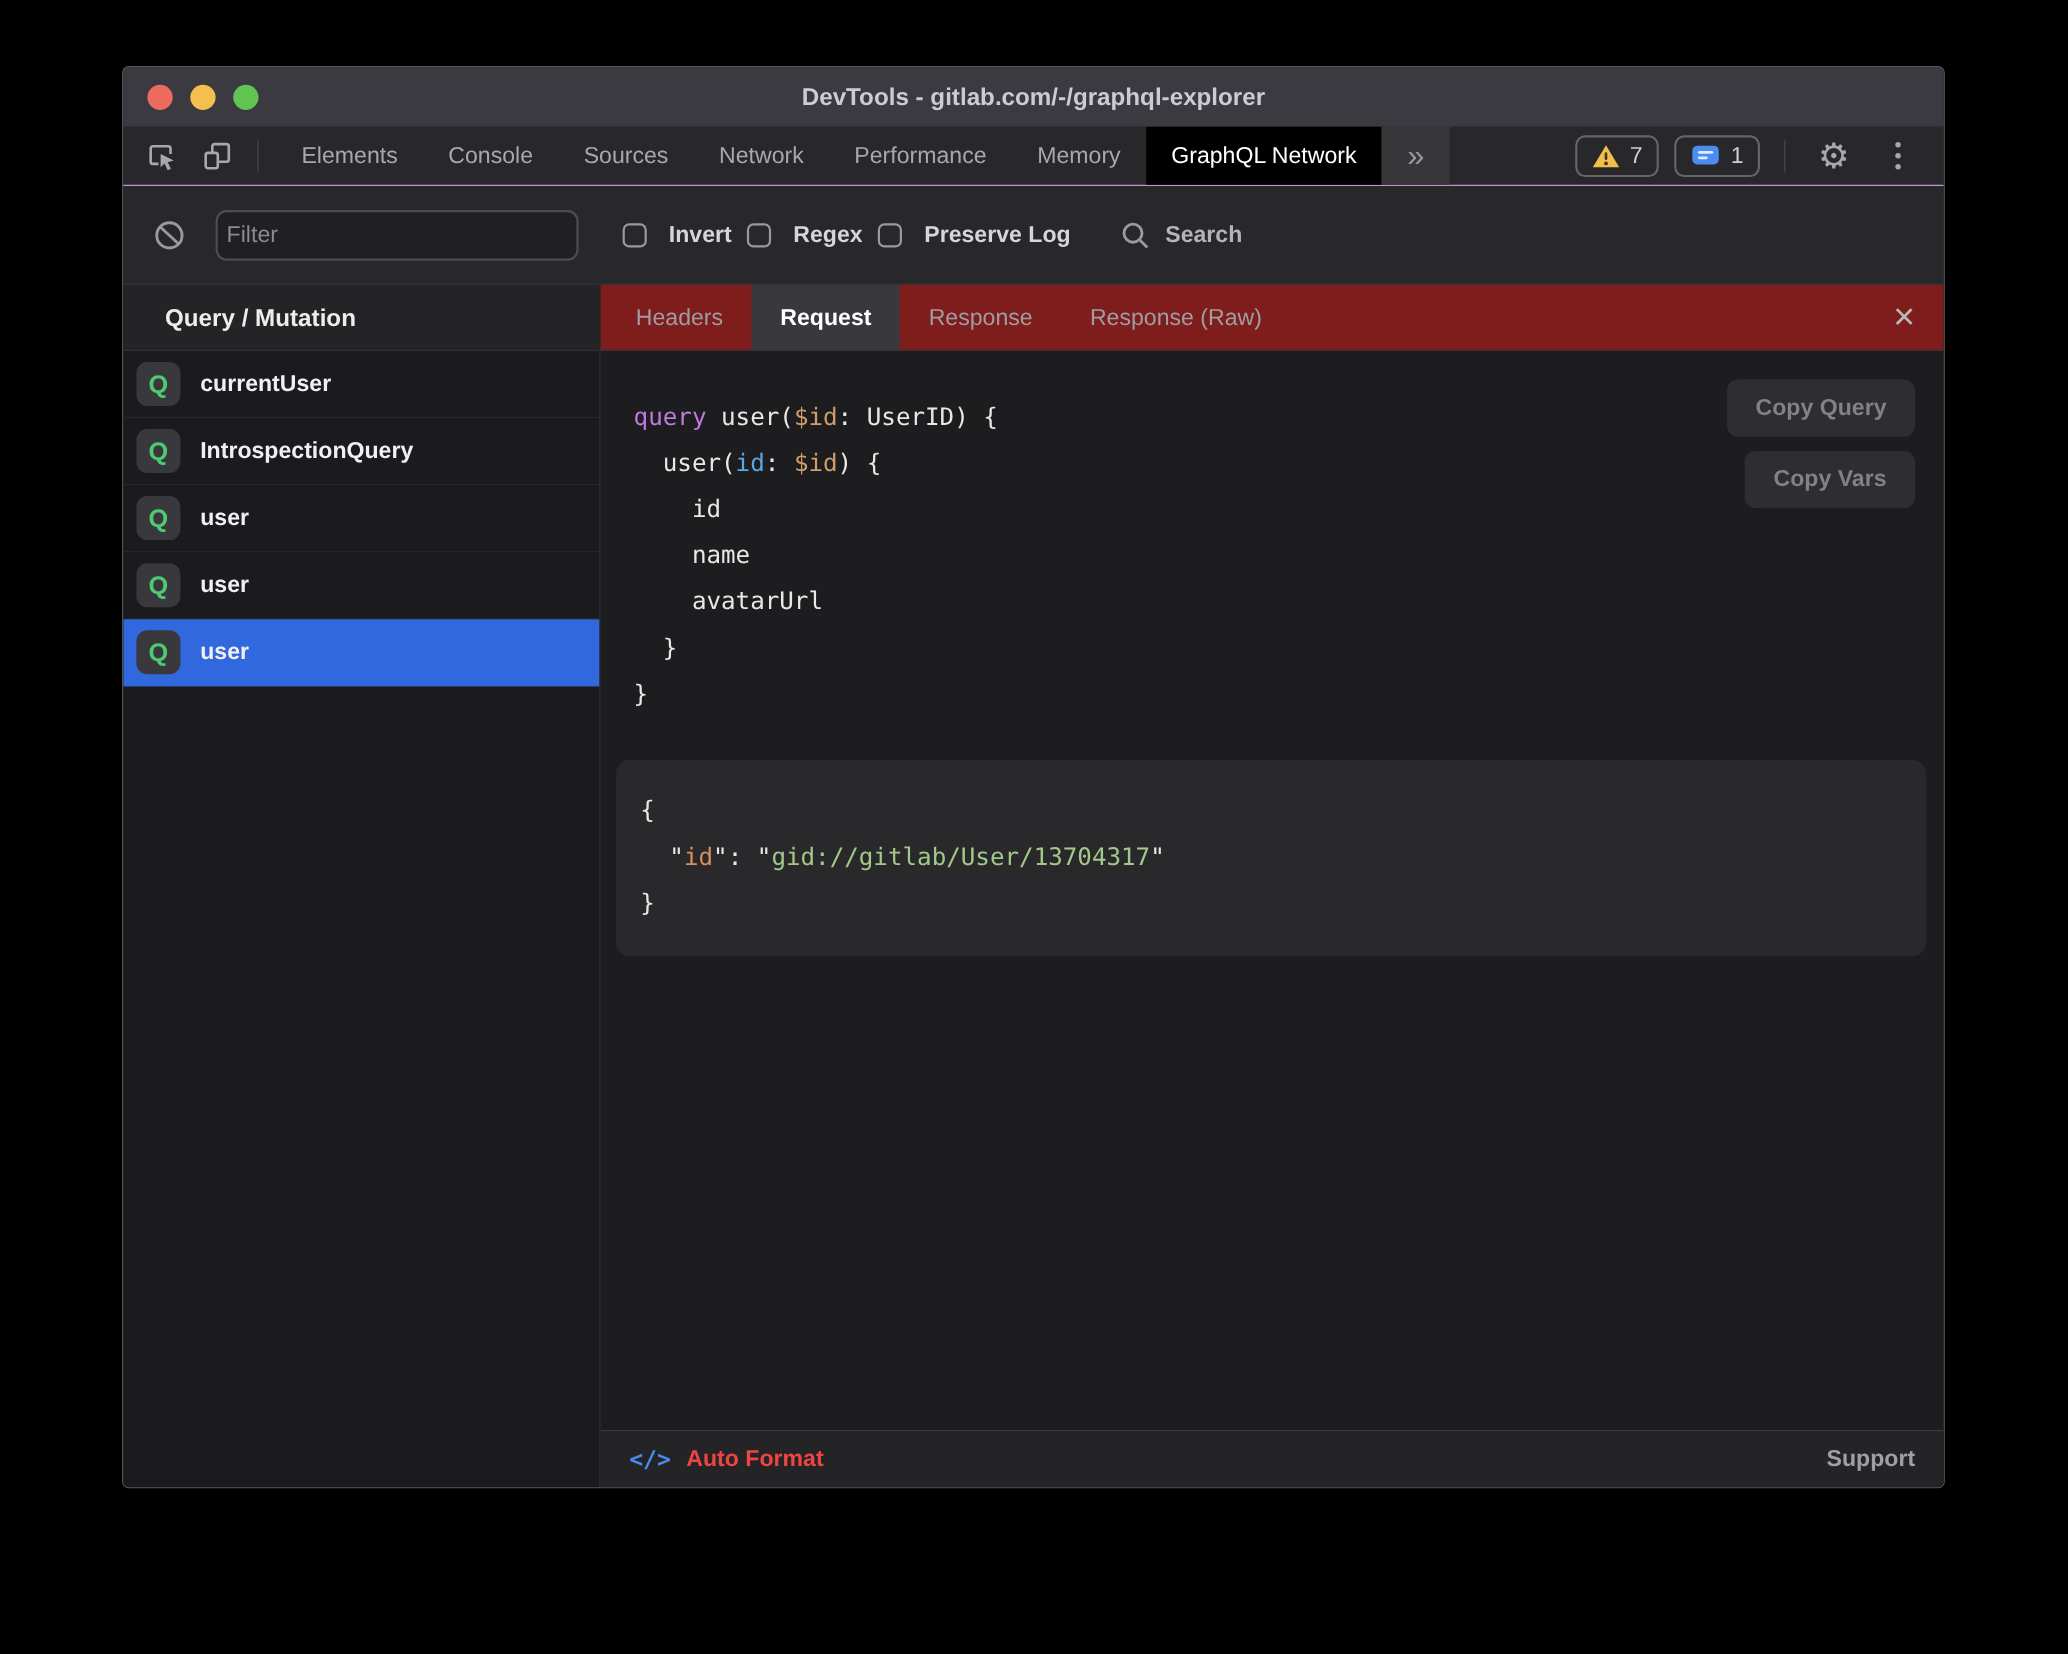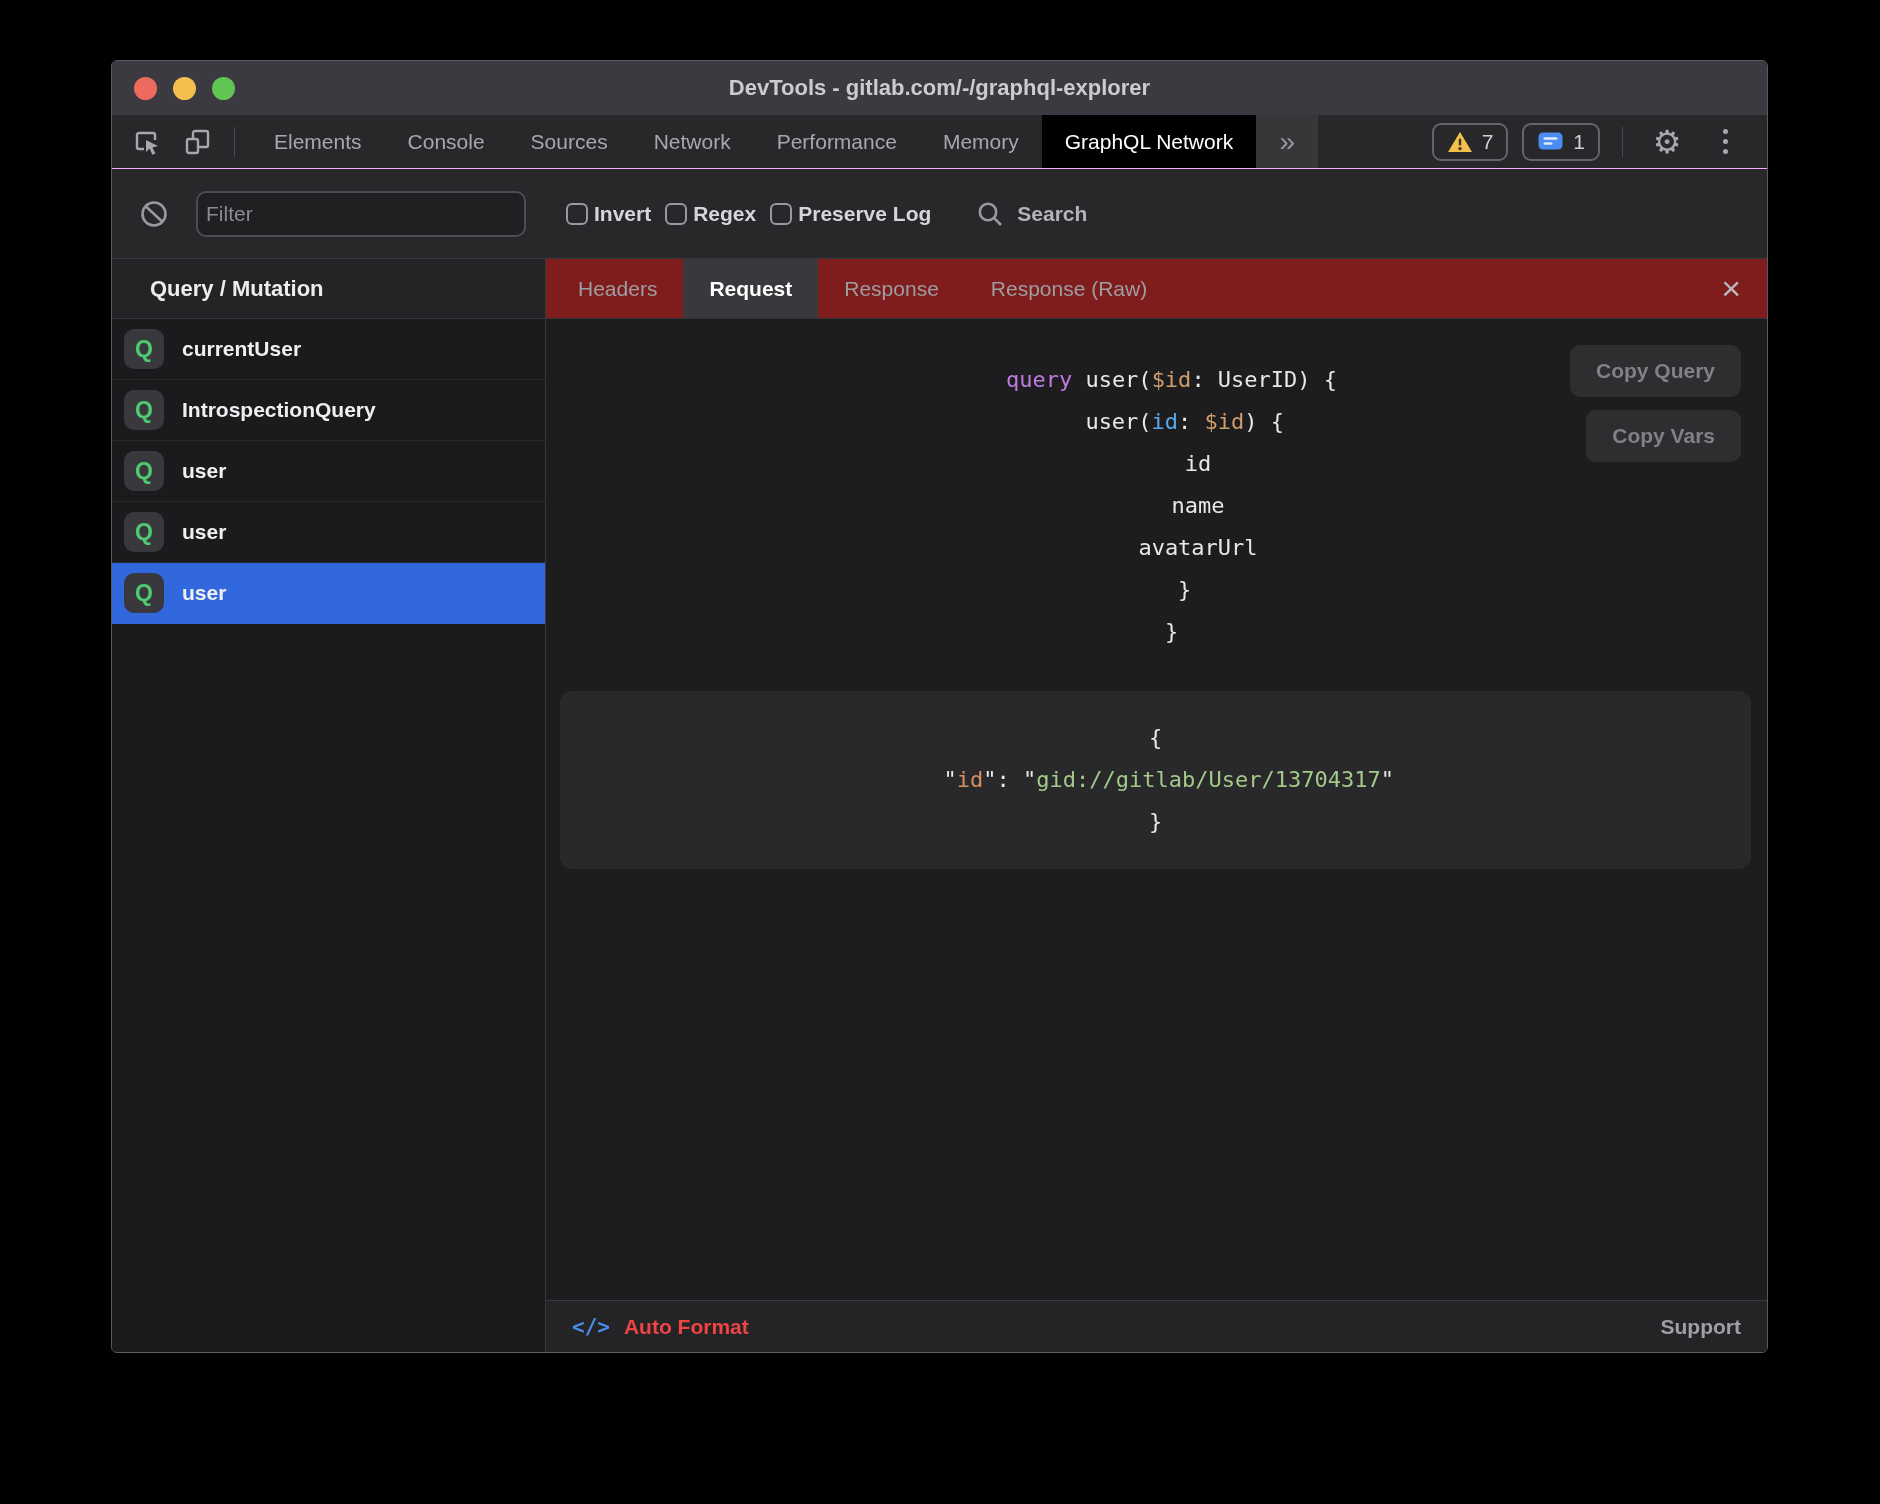--- a/index.html
+++ b/index.html
@@ -37,21 +37,21 @@
   .kebab { display:flex; flex-direction:column; gap:5px; align-items:center; width:40px; }
   .kebab i { width:5px; height:5px; border-radius:50%; background:#a8a8ac; }
   .gear { font-size:32px; color:#a8a8ac; line-height:1; }
 
   
   .filterbar { height:90px; flex:0 0 90px; background:#28282b; border-bottom:1px solid #39393d;
     display:flex; align-items:center; padding:0 26px; gap:26px; }
   .filter-input { width:330px; height:46px; background:#202023; border:2px solid #4c4c52; border-radius:10px;
     color:#e8e8e8; font-size:21px; padding:0 8px; outline:none; font-family:"Liberation Sans", sans-serif; }
   .filter-input::placeholder { color:#8b8b90; }
-  .chk { display:flex; align-items:center; gap:6px; margin-left:14px; cursor:default; }
+  .chk { display:flex; align-items:center; gap:20px; margin-left:14px; cursor:default; }
   .chk .box { width:22px; height:22px; border:2.5px solid #9a9a9e; border-radius:6px; background:transparent; }
   .chk .lbl { color:#d6d6da; font-size:21px; font-weight:bold; }
   .searchgrp { display:flex; align-items:center; gap:12px; margin-left:18px; }
   .searchgrp .lbl { color:#b4b4b8; font-size:21px; font-weight:bold; }
 
   
   .main { flex:1; display:flex; min-height:0; }
 
   .sidebar { width:434px; flex:0 0 434px; background:#1b1b1e; border-right:1px solid #39393d;
     display:flex; flex-direction:column; }
@@ -68,21 +68,21 @@
 
   .detail { flex:1; display:flex; flex-direction:column; background:#1d1d20; min-width:0; }
   .dtabs { height:60px; flex:0 0 60px; background:#7f1d1d; border-bottom:1px solid #343438;
     display:flex; align-items:stretch; padding-left:6px; }
   .dtab { display:flex; align-items:center; padding:0 26px; color:#9d9da2; font-size:21px; cursor:default; }
   .dtab.sel { background:#39393d; color:#fff; font-weight:bold; }
   .dclose { margin-left:auto; display:flex; align-items:center; padding:0 26px; color:#b9b9bd; font-size:34px; }
 
   .dbody { flex:1; position:relative; overflow:hidden; padding:40px 0 0 30px; }
   .codeblock { font-family:"DejaVu Sans Mono", monospace; font-size:22px; }
-  .code-line { white-space:pre; line-height:42px; color:#e8e8e8;text-align:center; }
+  .code-line { white-space:pre; line-height:42px; color:#e8e8e8; }
   .tk-kw { color:#c07ae0; } .tk-var { color:#cf9e6a; } .tk-attr { color:#5aa7e8; }
   .tk-key { color:#d78f5f; } .tk-str { color:#a3c98a; } .tk-pl { color:#e8e8e8; }
 
   .varsbox { margin:38px 16px 0 -16px; background:#29292c; border-radius:12px; padding:26px 22px; }
 
   .copy-btns { position:absolute; top:26px; right:26px; display:flex; flex-direction:column;
     align-items:flex-end; gap:13px; }
   .copy-btn { background:#2e2e31; color:#818186; font-size:21px; font-weight:bold;
     border:none; border-radius:10px; padding:14px 26px; font-family:"Liberation Sans", sans-serif; }
 

